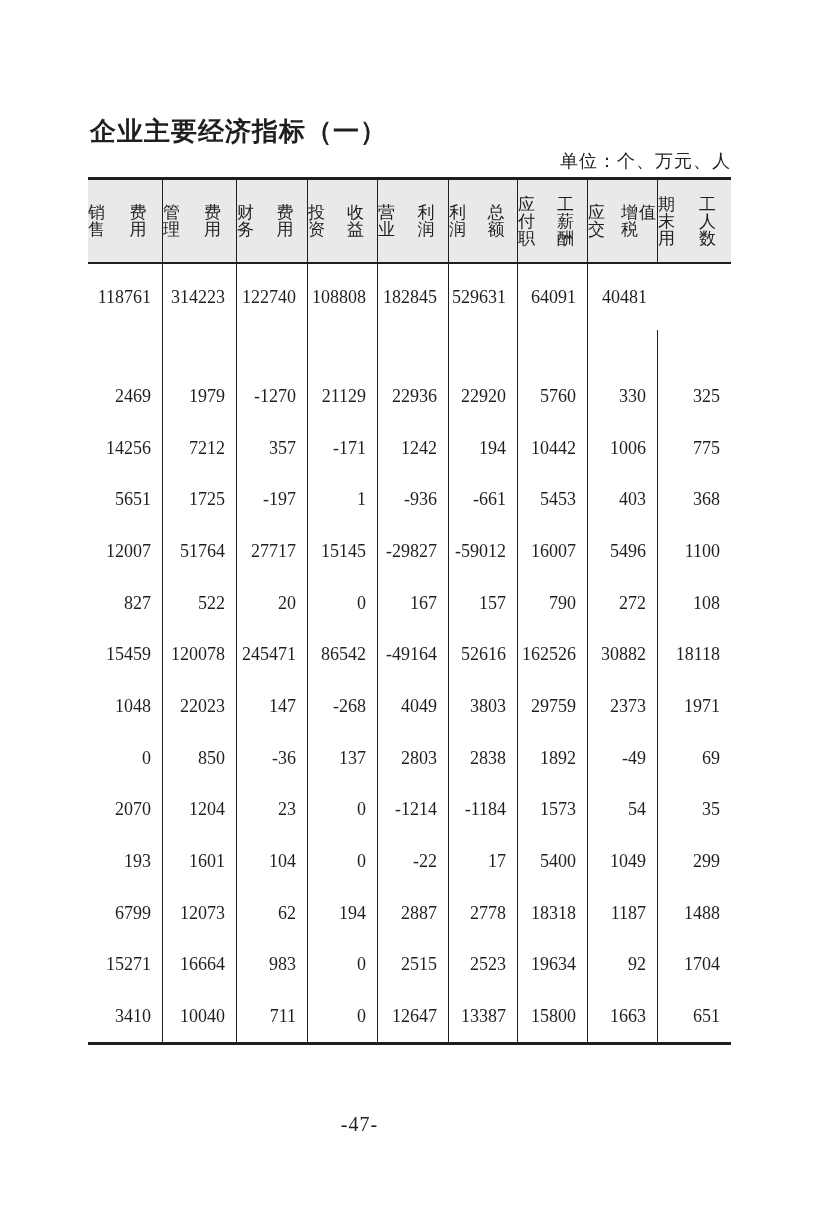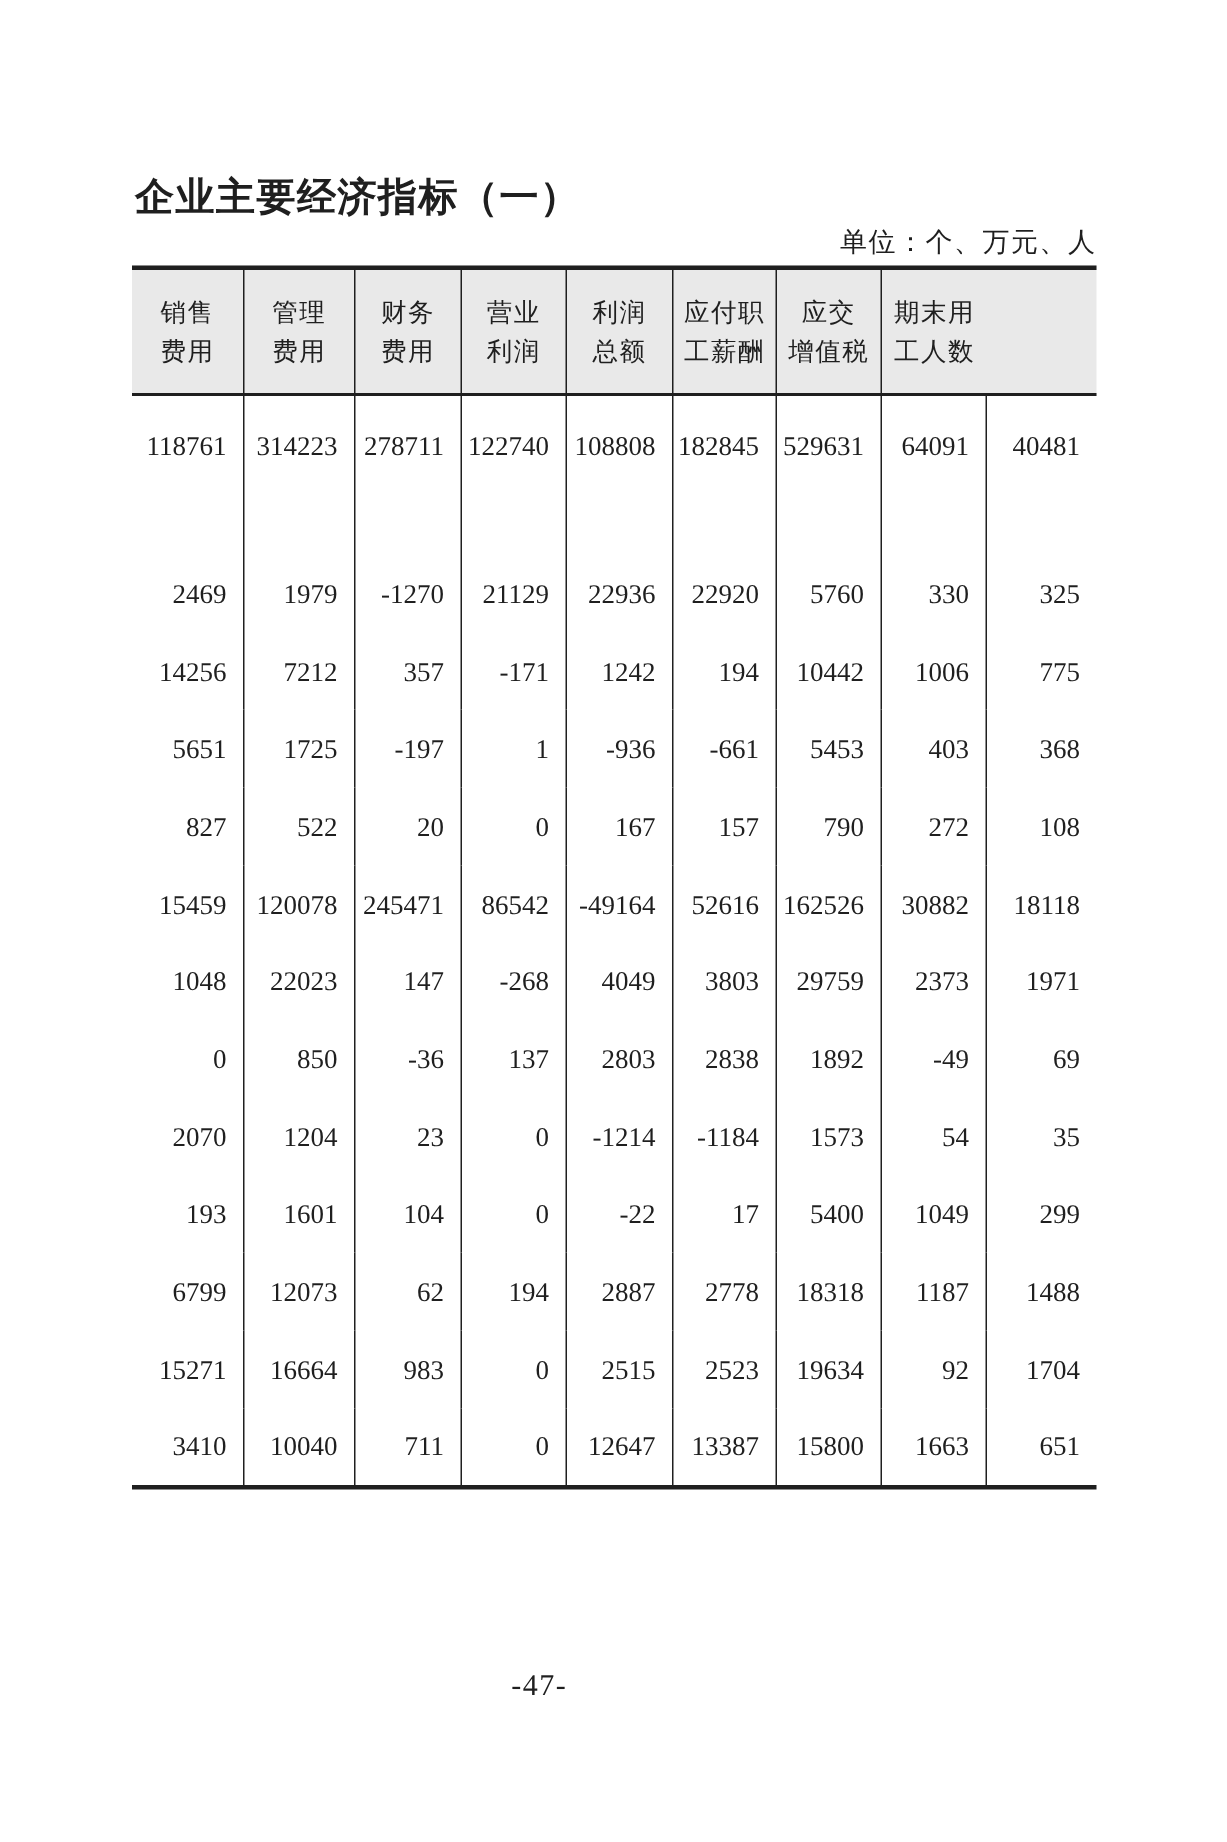--- a/index.html
+++ b/index.html
@@ -34,21 +34,20 @@
   .thead {
     display: grid;
     grid-template-columns: 75px 74px 71px 70px 71px 69px 70px 70px 73px;
     background: #e9e9e9;
     border-top: 3px solid #1f1f1f;
     border-bottom: 2px solid #1f1f1f;
     height: 82px;
   }
   .th {
     display: flex;
-    flex-direction: column;
     justify-content: center;
     align-items: center;
     gap: 9px;
     font-size: 17px;
     font-weight: 400;
     line-height: 1;
     box-sizing: border-box;
     letter-spacing: 1px;
   }
   .th:not(:last-child), .td:not(:last-child) {
@@ -95,20 +94,24 @@
       </div>
       <div class="th">
         <div>管理</div>
         <div>费用</div>
       </div>
       <div class="th">
         <div>财务</div>
         <div>费用</div>
       </div>
       <div class="th">
+        <div>投资</div>
+        <div>收益</div>
+      </div>
+      <div class="th">
         <div>营业</div>
         <div>利润</div>
       </div>
       <div class="th">
         <div>利润</div>
         <div>总额</div>
       </div>
       <div class="th">
         <div>应付职</div>
         <div>工薪酬</div>
@@ -119,21 +122,20 @@
       </div>
       <div class="th">
         <div>期末用</div>
         <div>工人数</div>
       </div>
     </div>
   <div class="tbody">
       <div class="trow row-total">
         <div class="td">118761</div>
         <div class="td">314223</div>
-        <div class="td">278711</div>
         <div class="td">122740</div>
         <div class="td">108808</div>
         <div class="td">182845</div>
         <div class="td">529631</div>
         <div class="td">64091</div>
         <div class="td">40481</div>
       </div>
       <div class="trow row-spacer">
         <div class="td"></div>
         <div class="td"></div>
@@ -172,20 +174,31 @@
         <div class="td">1725</div>
         <div class="td">-197</div>
         <div class="td">1</div>
         <div class="td">-936</div>
         <div class="td">-661</div>
         <div class="td">5453</div>
         <div class="td">403</div>
         <div class="td">368</div>
       </div>
       <div class="trow row-data">
+        <div class="td">12007</div>
+        <div class="td">51764</div>
+        <div class="td">27717</div>
+        <div class="td">15145</div>
+        <div class="td">-29827</div>
+        <div class="td">-59012</div>
+        <div class="td">16007</div>
+        <div class="td">5496</div>
+        <div class="td">1100</div>
+      </div>
+      <div class="trow row-data">
         <div class="td">827</div>
         <div class="td">522</div>
         <div class="td">20</div>
         <div class="td">0</div>
         <div class="td">167</div>
         <div class="td">157</div>
         <div class="td">790</div>
         <div class="td">272</div>
         <div class="td">108</div>
       </div>

